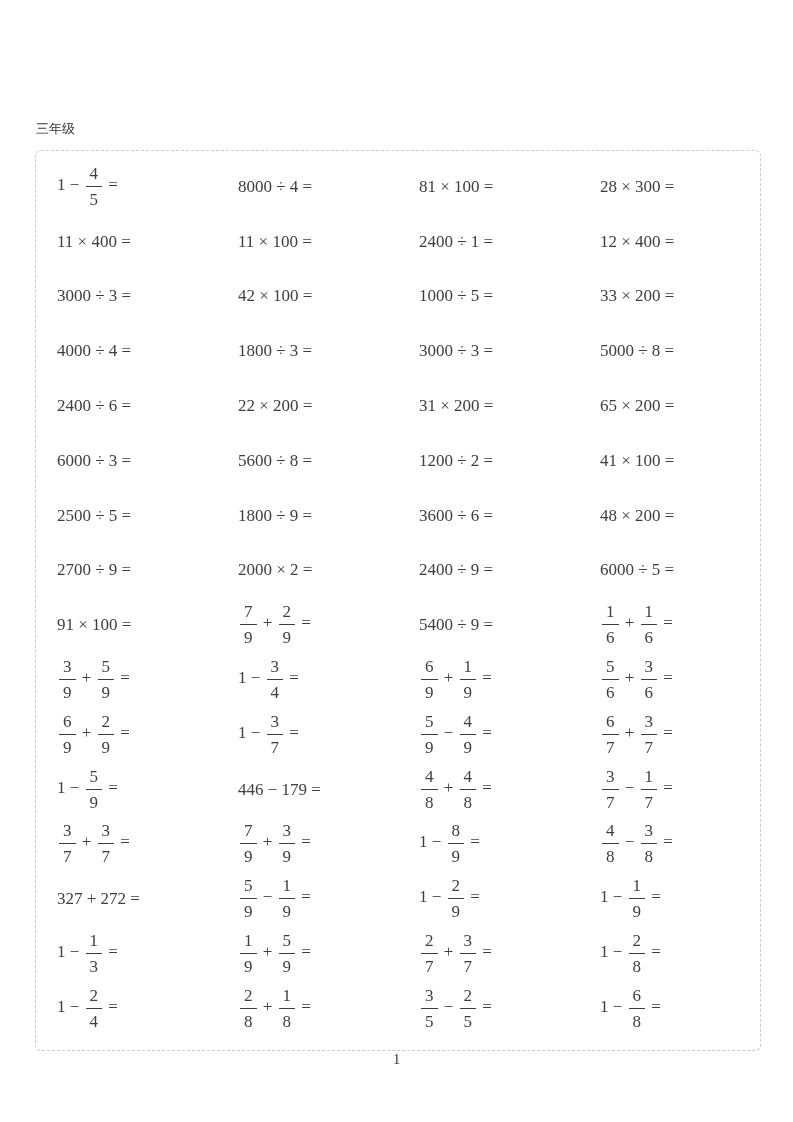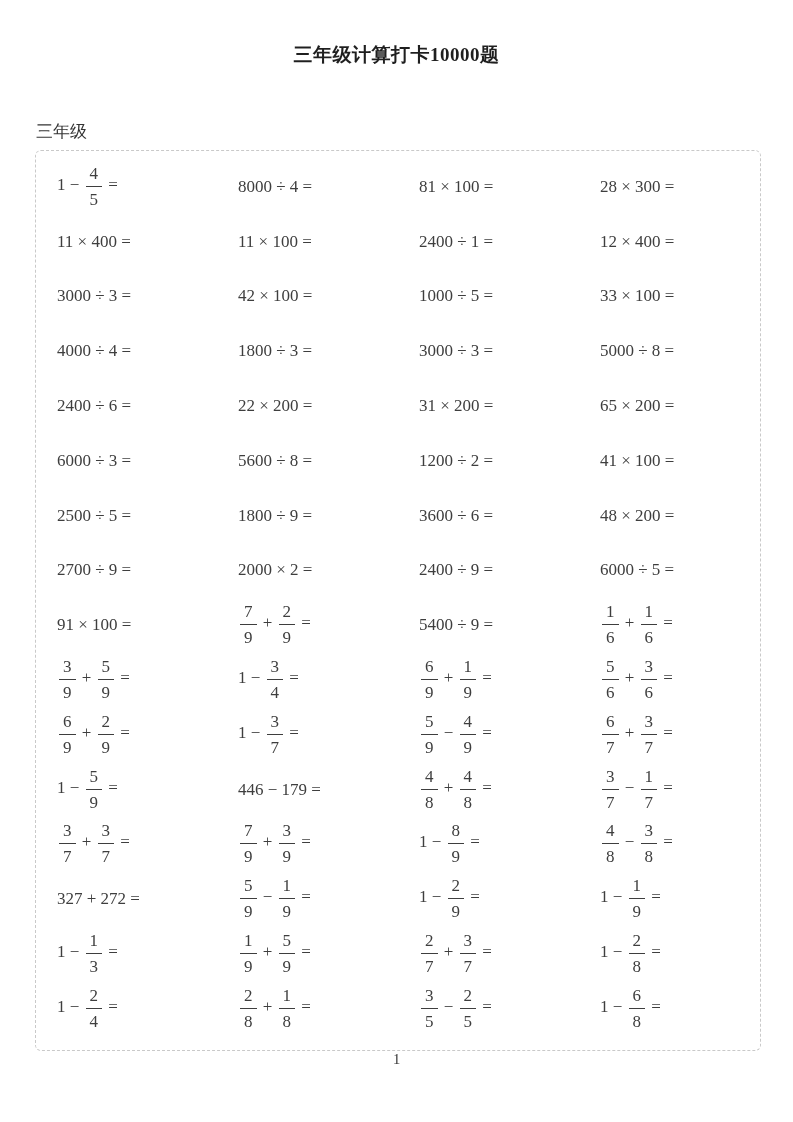--- a/index.html
+++ b/index.html
@@ -28,21 +28,21 @@
     text-align: center;
     font-size: 19px;
     font-weight: 600;
     letter-spacing: 0.5px;
     color: var(--title);
   }
   .section-label {
     position: absolute;
     left: 36px;
     top: 120px;
-    font-size: 17px;
+    font-size: 13px;
     color: var(--label);
   }
   .worksheet-box {
     position: absolute;
     left: 35px;
     top: 150px;
     width: 726px;
     height: 901px;
     border: 1px dashed var(--border);
     border-radius: 6px;
@@ -80,36 +80,35 @@
     width: 100%;
     text-align: center;
     font-size: 14.5px;
     color: var(--label);
   }
 </style>
 </head>
 <body>
 
 <div class="page">
-  <h1 class="title">三年级计算打卡10000题</h1>
   <div class="section-label">三年级</div>
   <div class="worksheet-box">
     <div class="grid" id="grid">
         <div class="cell"><span class="tok">1 − </span><span class="frac"><span class="num">4</span><span class="den">5</span></span><span class="tok"> =</span></div>
         <div class="cell"><span class="tok">8000 ÷ 4 =</span></div>
         <div class="cell"><span class="tok">81 × 100 =</span></div>
         <div class="cell"><span class="tok">28 × 300 =</span></div>
         <div class="cell"><span class="tok">11 × 400 =</span></div>
         <div class="cell"><span class="tok">11 × 100 =</span></div>
         <div class="cell"><span class="tok">2400 ÷ 1 =</span></div>
         <div class="cell"><span class="tok">12 × 400 =</span></div>
         <div class="cell"><span class="tok">3000 ÷ 3 =</span></div>
         <div class="cell"><span class="tok">42 × 100 =</span></div>
         <div class="cell"><span class="tok">1000 ÷ 5 =</span></div>
-        <div class="cell"><span class="tok">33 × 100 =</span></div>
+        <div class="cell"><span class="tok">33 × 200 =</span></div>
         <div class="cell"><span class="tok">4000 ÷ 4 =</span></div>
         <div class="cell"><span class="tok">1800 ÷ 3 =</span></div>
         <div class="cell"><span class="tok">3000 ÷ 3 =</span></div>
         <div class="cell"><span class="tok">5000 ÷ 8 =</span></div>
         <div class="cell"><span class="tok">2400 ÷ 6 =</span></div>
         <div class="cell"><span class="tok">22 × 200 =</span></div>
         <div class="cell"><span class="tok">31 × 200 =</span></div>
         <div class="cell"><span class="tok">65 × 200 =</span></div>
         <div class="cell"><span class="tok">6000 ÷ 3 =</span></div>
         <div class="cell"><span class="tok">5600 ÷ 8 =</span></div>

